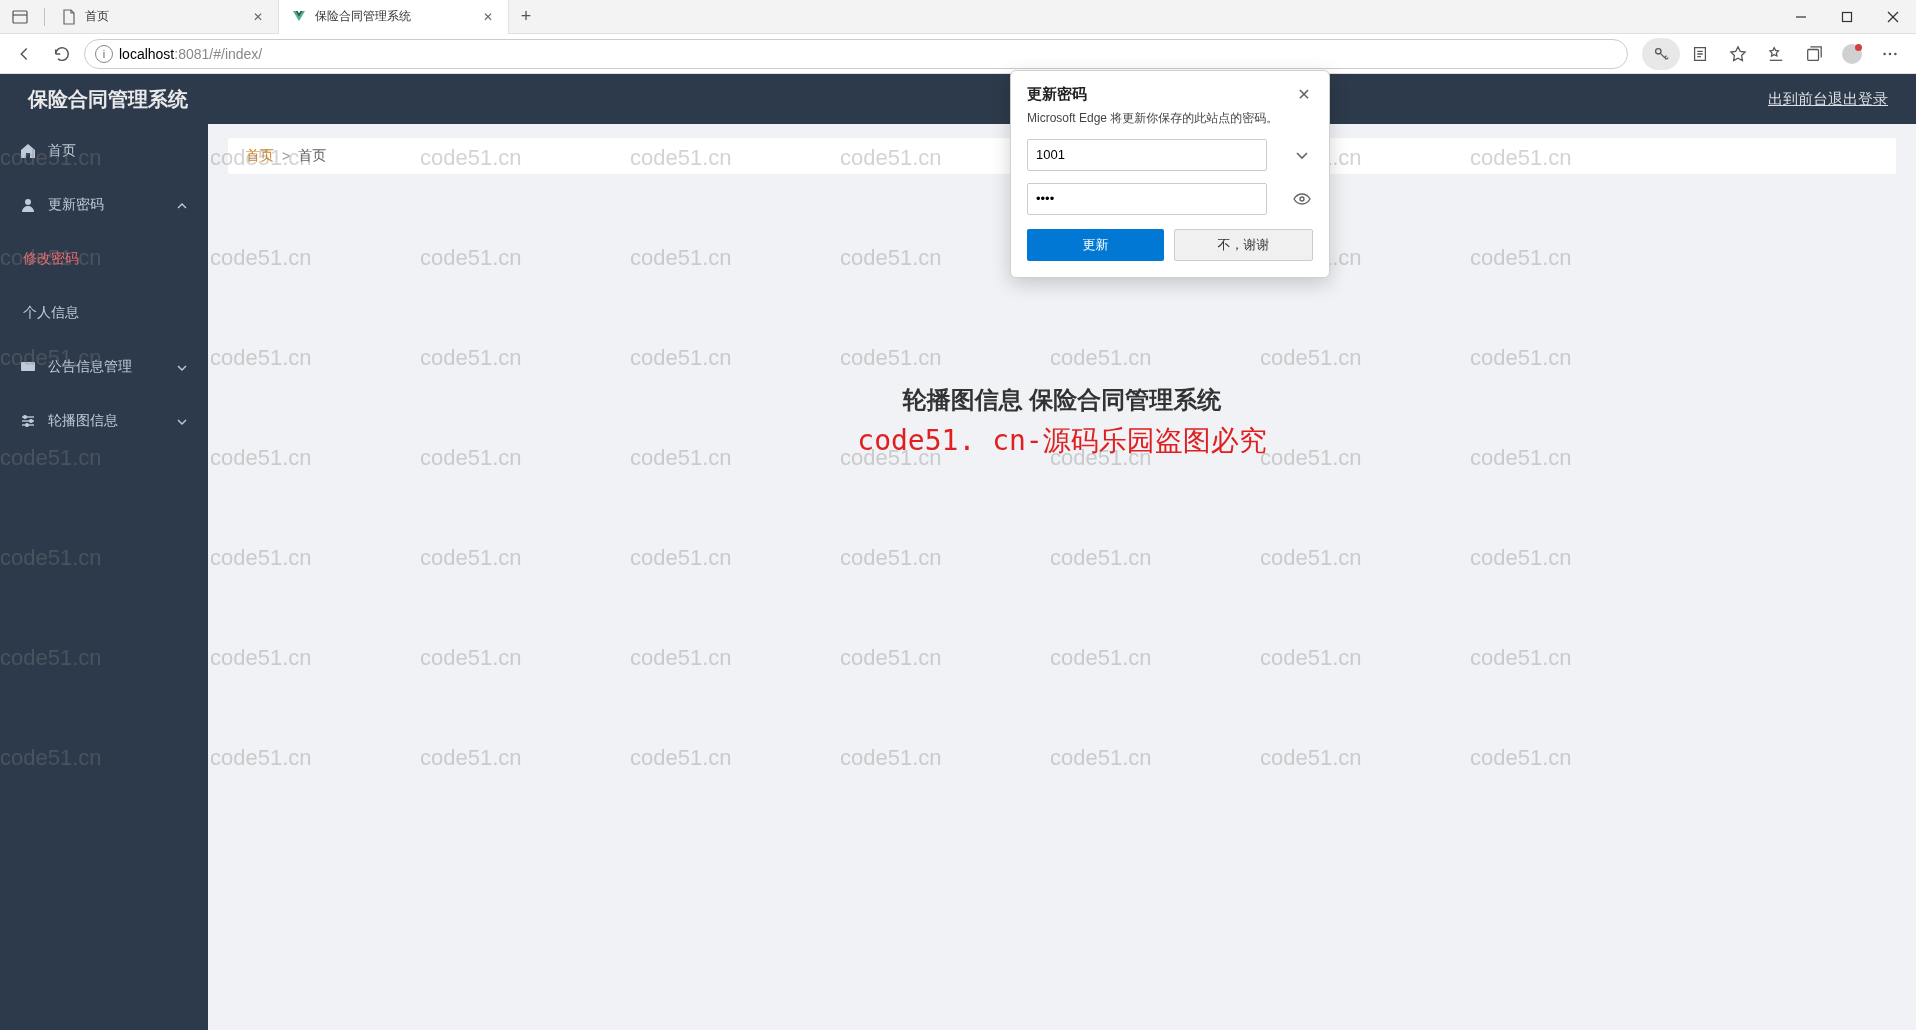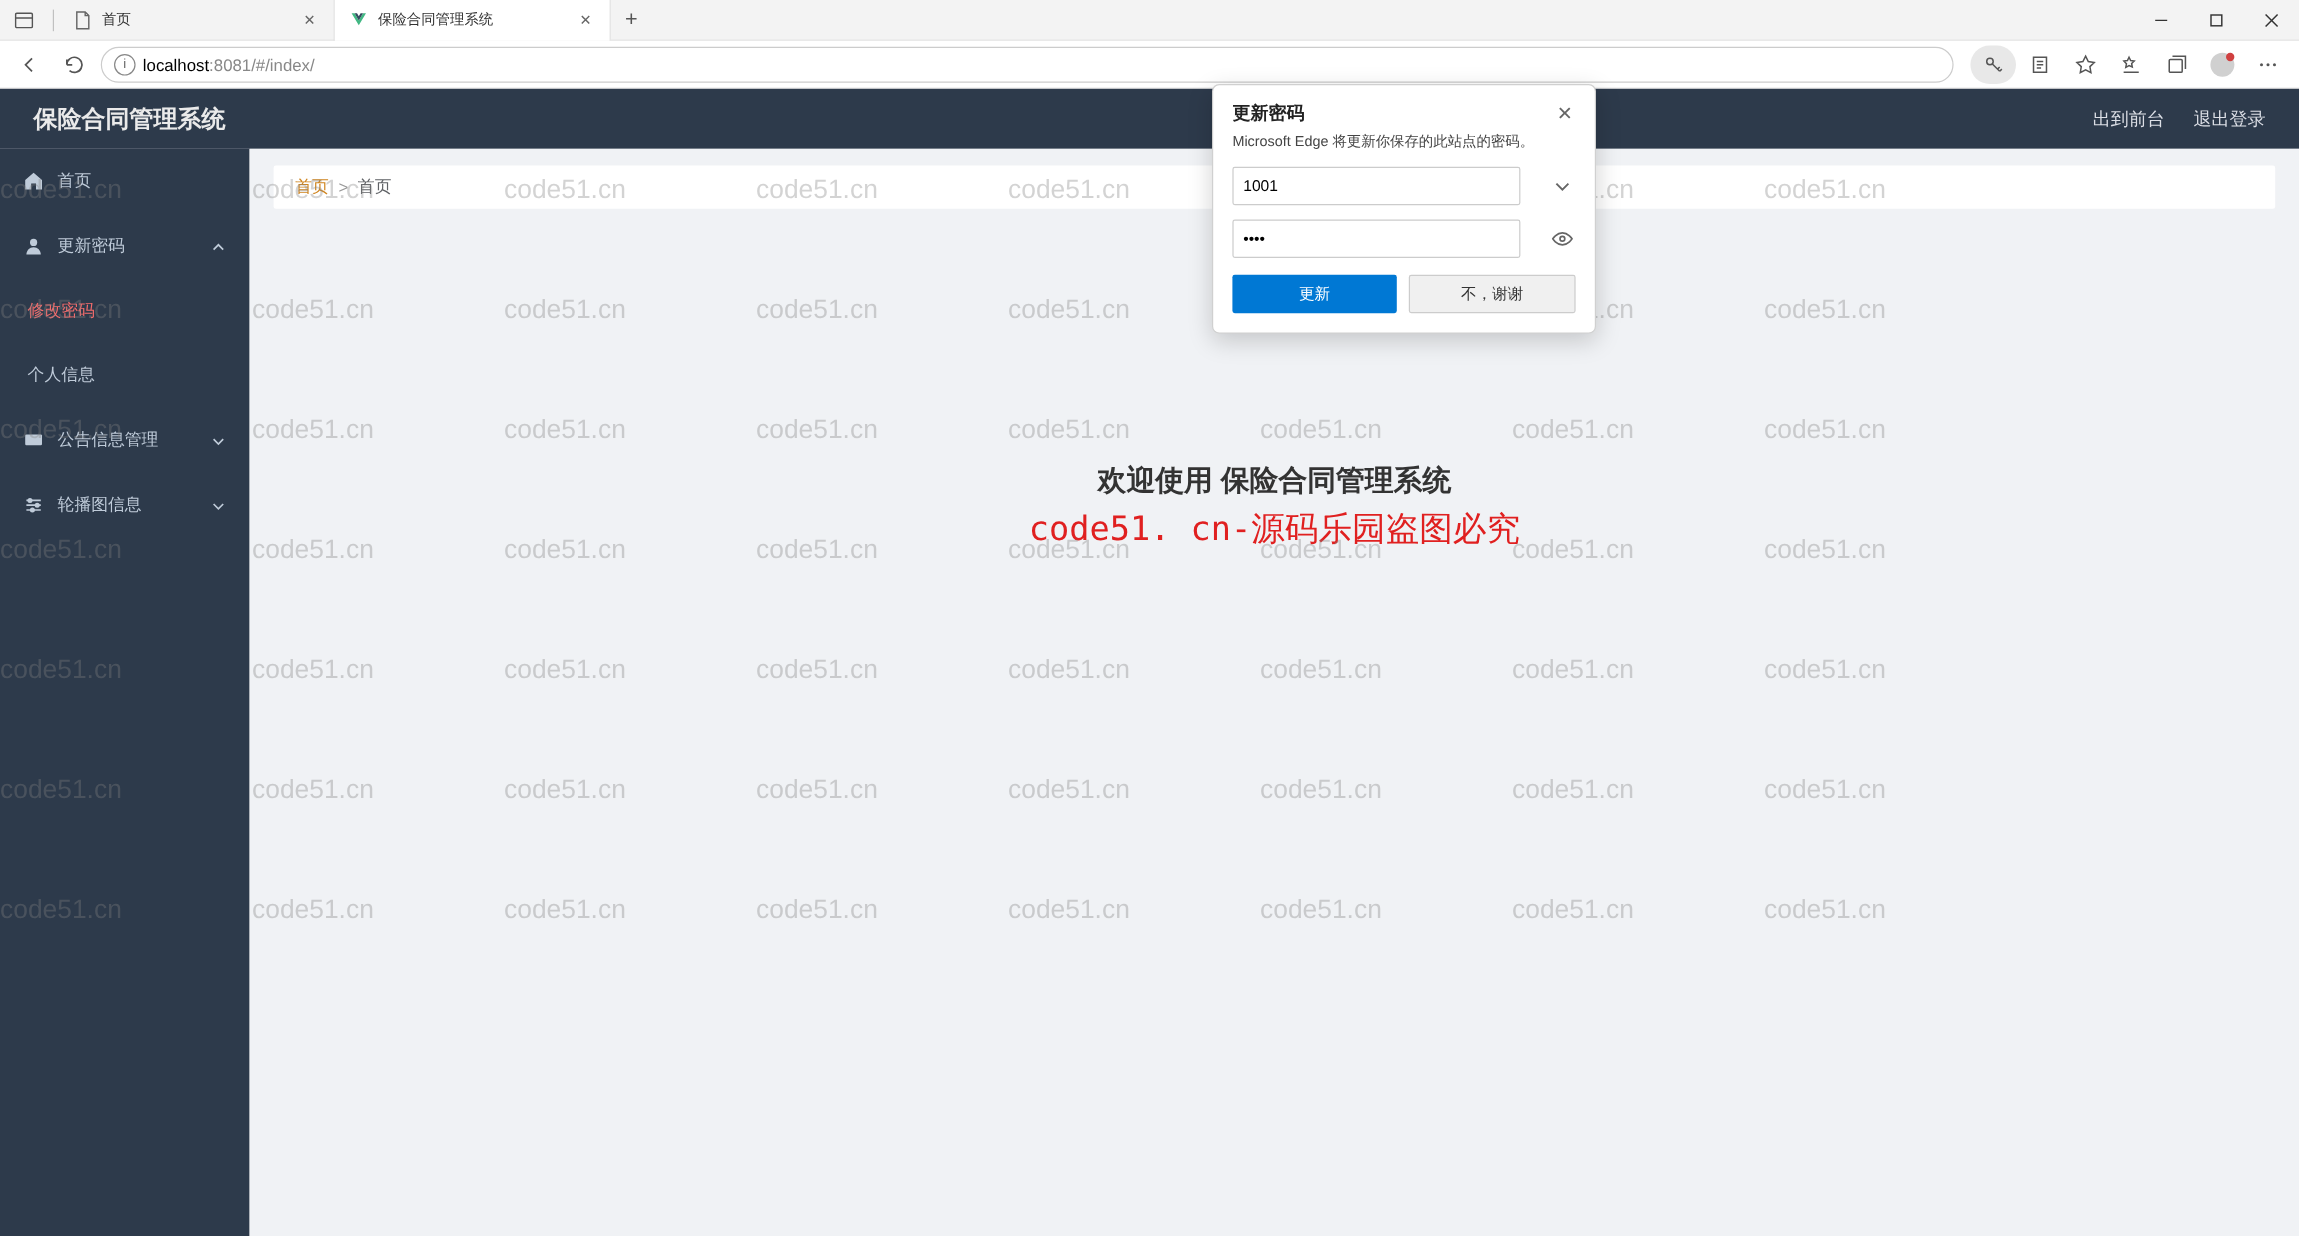--- a/index.html
+++ b/index.html
@@ -32,21 +32,21 @@
 .toolbar-right { display: flex; align-items: center; gap: 2px; margin-left: 8px; }
 .tb-btn { width: 36px; height: 32px; display: flex; align-items: center; justify-content: center; color: #555; border-radius: 4px; }
 .tb-btn.pill { background: #e8e8e8; border-radius: 16px; width: 38px; }
 .tb-btn svg { width: 18px; height: 18px; }
 .profile-dot { width: 20px; height: 20px; border-radius: 50%; background: #d0d0d0; position: relative; }
 .profile-dot::after { content: ''; position: absolute; top: 0; right: 0; width: 7px; height: 7px; border-radius: 50%; background: #d04040; }
 
 
 .app-header { height: 50px; background: #2d3a4b; color: #fff; display: flex; align-items: center; padding: 0 28px; }
 .app-title { font-size: 20px; font-weight: bold; color: #eaeaea; }
-.header-right { margin-left: auto; display: flex; align-items: center; gap: 24px; font-size: 15px; color: #dcdfe6; }
+.header-right { margin-left: auto; display: flex; align-items: center; font-size: 15px; color: #dcdfe6; text-decoration: underline; }
 .header-link { cursor: pointer; }
 
 
 .app-body { display: flex; height: calc(1030px - 34px - 40px - 50px); }
 
 
 .sidebar { width: 208px; background: #2d3a4b; color: #bfcbd9; overflow-y: auto; }
 .side-item { height: 54px; display: flex; align-items: center; padding: 0 20px; gap: 12px; cursor: pointer; font-size: 14px; position: relative; }
 .side-item.sub { padding-left: 23px; }
 .side-item.active-sub { color: #f56c6c; }
@@ -262,21 +262,21 @@
     </div>
   </div>
 
   <div class="main">
     <div class="breadcrumb-bar">
       <span class="crumb-home">首页</span>
       <span class="crumb-sep">&gt;</span>
       <span>首页</span>
     </div>
     <div class="welcome-wrap">
-      <div class="welcome-text">欢迎使用 保险合同管理系统</div>
+      <div class="welcome-text">轮播图信息 保险合同管理系统</div>
       <div class="watermark-text">code51. cn-源码乐园盗图必究</div>
     </div>
   </div>
 </div>
 
 <div class="pwd-popup">
   <div class="pwd-title-row">
     <div class="pwd-title">更新密码</div>
     <div class="pwd-close">✕</div>
   </div>

